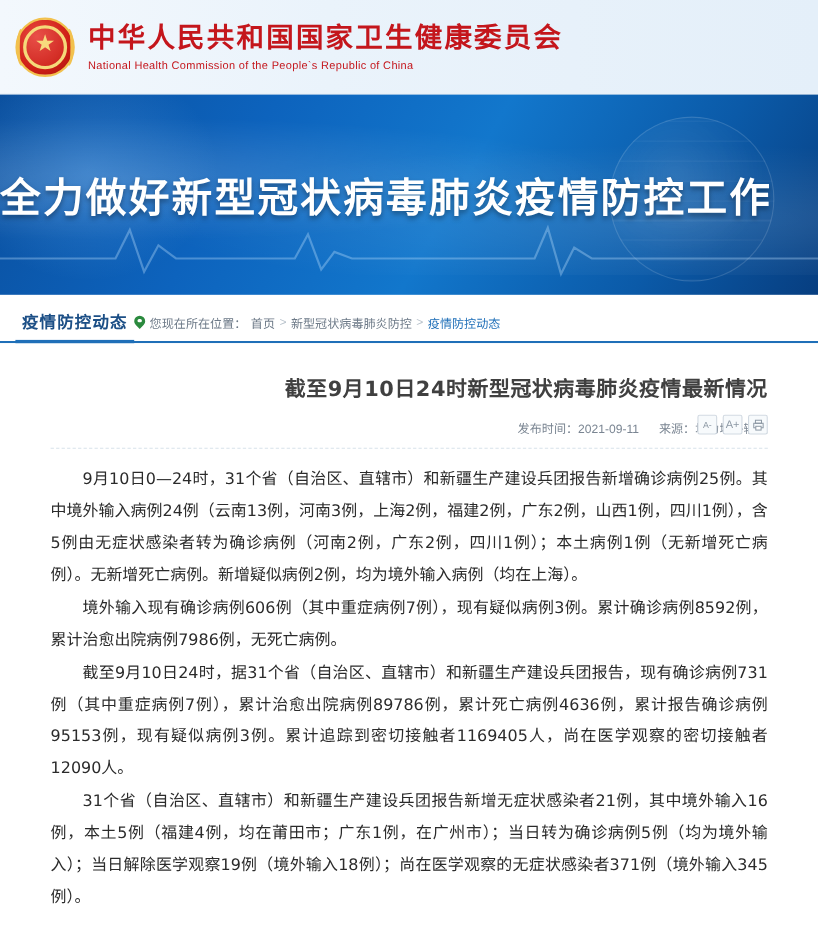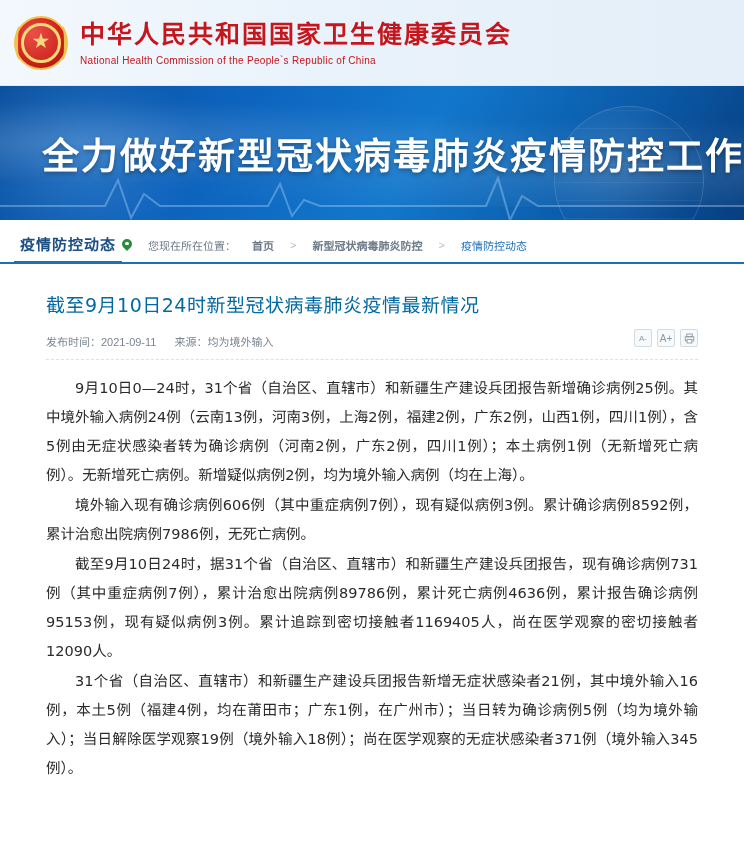--- a/index.html
+++ b/index.html
@@ -79,27 +79,27 @@
   }
   .org-en {
     color: #c4161c;
     font-size: 10px;
     letter-spacing: 0.3px;
     margin-top: 5px;
   }
 
   
   .banner {
-    height: 134px;
+    height: 182px;
     position: relative;
     background: linear-gradient(120deg, #0a4f9e 0%, #0d63bd 30%, #1277cc 55%, #0b5aa8 80%, #073e80 100%);
     overflow: hidden;
     display: flex;
     align-items: center;
-    justify-content: flex-end;
+    justify-content: flex-start;
   }
   .banner::before {
     content: "";
     position: absolute;
     left: -10%; top: 10%;
     width: 120%; height: 80%;
     background:
       radial-gradient(ellipse at 20% 40%, rgba(255,255,255,0.16) 0%, rgba(255,255,255,0) 45%),
       radial-gradient(ellipse at 78% 65%, rgba(255,255,255,0.12) 0%, rgba(255,255,255,0) 50%);
   }
@@ -153,26 +153,26 @@
     font-weight: bold;
     color: #1c4f86;
     padding: 0 6px 7px 6px;
     border-bottom: 3px solid #1f6fb8;
     margin-bottom: -2px;
     letter-spacing: 1px;
   }
   .crumb {
     display: flex;
     align-items: center;
-    gap: 16px;
+    gap: 4px;
     font-size: 11px;
     color: #6d7a88;
     padding-bottom: 9px;
   }
-  .crumb a { color: #6d7a88; text-decoration: none; font-weight: bold; }
+  .crumb a { color: #6d7a88; text-decoration: none; }
   .crumb .sep { color: #b6c0ca; }
   .crumb .pin {
     width: 10px; height: 13px;
     display: inline-block;
     position: relative;
   }
   .crumb .pin::before {
     content: "";
     position: absolute;
     left: 0; top: 0;
@@ -190,32 +190,32 @@
     background: #ffffff;
   }
   .crumb .current { color: #1f6fb8; }
 
   
   .article {
     padding: 22px 46px 30px 46px;
     background: #ffffff;
   }
   .art-title {
-    text-align: left;
+    text-align: right;
     font-size: 19px;
-    font-weight: normal;
-    color: #0369a1;
+    font-weight: bold;
+    color: #404040;
     letter-spacing: 0.5px;
     padding: 4px 0 16px 0;
     font-family: "DejaVu Sans", "Liberation Sans", sans-serif;
   }
   .meta-row {
     display: flex;
     align-items: center;
-    justify-content: flex-start;
+    justify-content: flex-end;
     position: relative;
     font-size: 11px;
     color: #7a8592;
     padding-bottom: 10px;
     border-bottom: 1px dashed #d8e2ea;
   }
   .meta-row .meta-items { display: flex; gap: 18px; }
   .meta-tools {
     position: absolute;
     right: 0;

